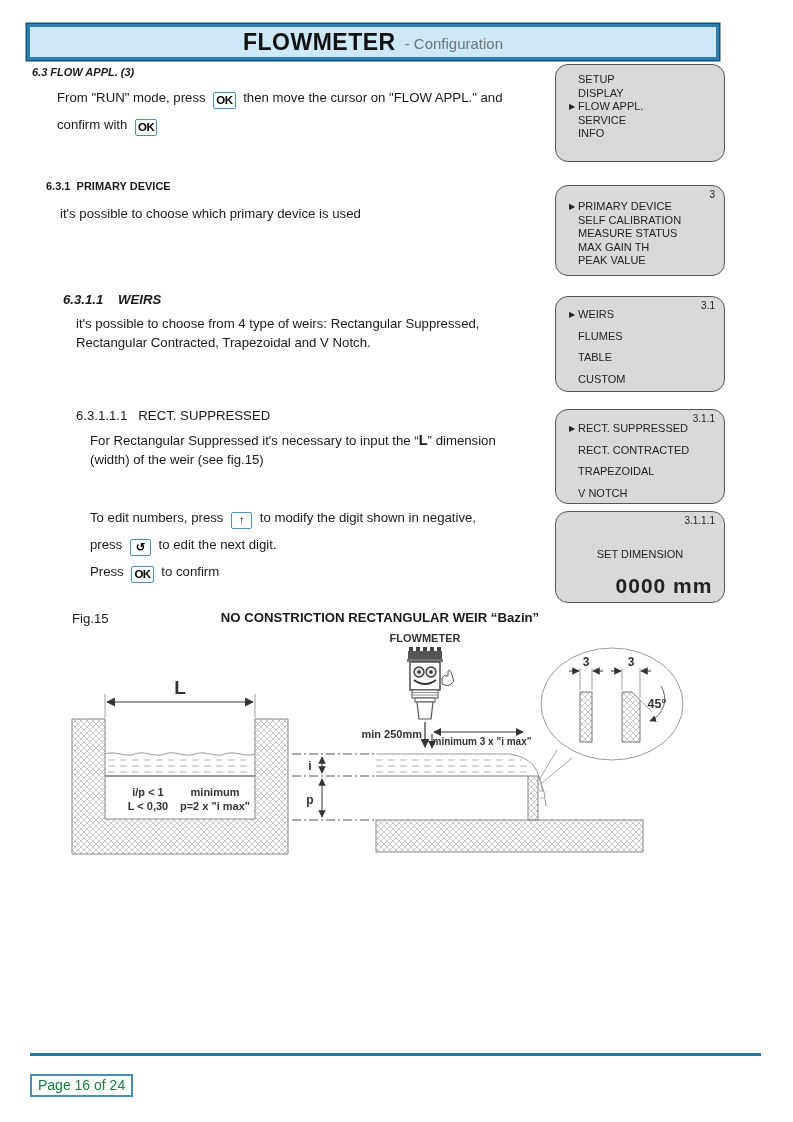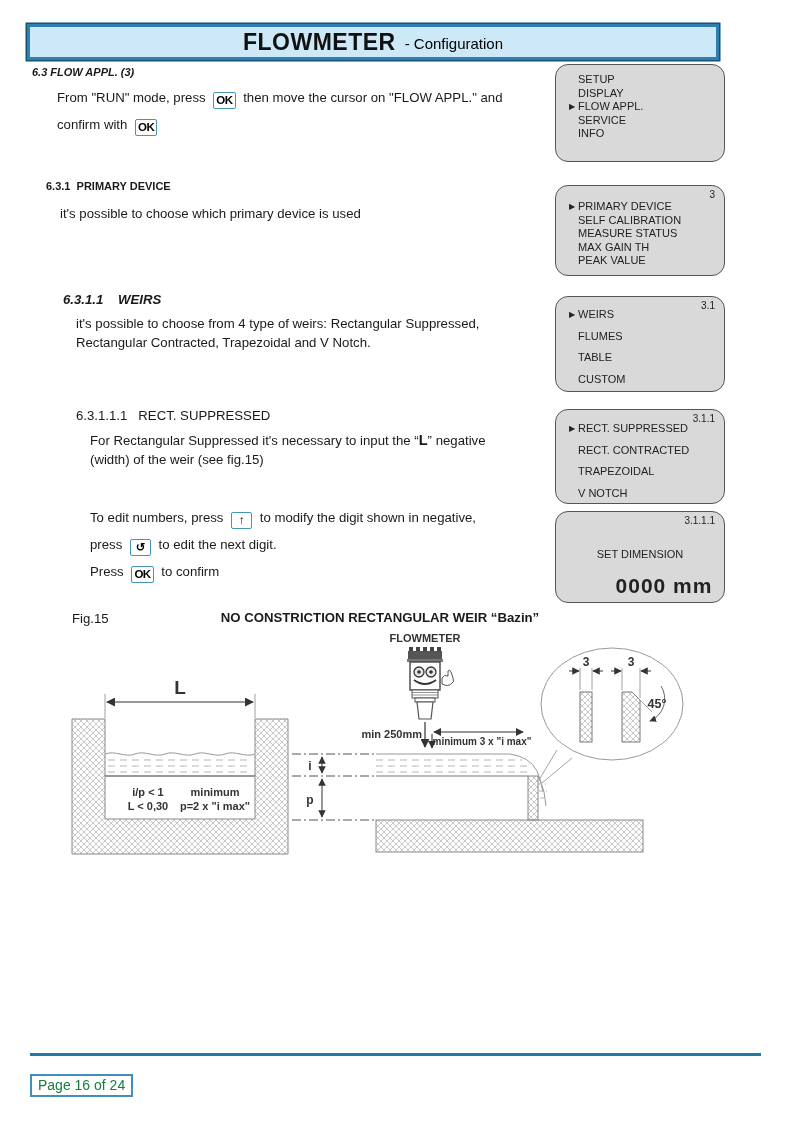--- a/index.html
+++ b/index.html
@@ -3,21 +3,21 @@
 <meta charset="utf-8">
 <style>
   html,body{margin:0;padding:0;background:#fff;}
   .page{position:relative;width:793px;height:1122px;background:#fff;overflow:hidden;
         font-family:"Liberation Sans",sans-serif;color:#1a1a1a;}
   
   .header-box{position:absolute;left:27px;top:24px;width:686px;height:30px;
     background:#cde9f8;border:3px solid #2e7fb0;box-shadow:0 0 0 1.5px #14537a;
     display:flex;align-items:center;justify-content:center;}
   .header-title{font-size:23px;font-weight:bold;color:#111;letter-spacing:.5px;}
-  .header-sub{font-size:15px;margin-left:9px;margin-top:3px;color:#000000;}
+  .header-sub{font-size:15px;margin-left:9px;margin-top:3px;color:#737373;}
   
   .abs{position:absolute;}
   .h-bi{font-weight:bold;font-style:italic;white-space:pre;}
   .h-b{font-weight:bold;white-space:pre;}
   .h-i{white-space:pre;}
   .fs15{font-size:11px;} .fs13{font-size:13.2px;}
   .para{font-size:13.2px;line-height:19px;}
   .pline{margin-bottom:6px;}
   .key{display:inline-block;min-width:15px;text-align:center;border:1.6px solid #4695b8;
     border-radius:2px;padding:0 2px;font-weight:bold;font-size:11.5px;line-height:15px;
@@ -134,21 +134,21 @@
       </div>
     <div class="mrow">
         <span class="cur"></span>
         <span>CUSTOM</span>
       </div>
   </div>
 
   <div class="abs h-i fs13" style="left:76px;top:408px;">6.3.1.1.1   RECT. SUPPRESSED</div>
   <div class="abs para" style="left:90px;top:431px;width:460px;">
     <div>
-      <span>For Rectangular Suppressed it's necessary to input the “</span><span class="dimL">L</span><span>” negative</span>
+      <span>For Rectangular Suppressed it's necessary to input the “</span><span class="dimL">L</span><span>” dimension</span>
     </div>
     <div>(width) of the weir (see fig.15)</div>
   </div>
 
   <div class="menu spread" style="top:409px;height:95px;padding-top:8px;">
     <span class="corner">3.1.1</span>
     <div class="mrow">
         <span class="cur">▶</span>
         <span>RECT. SUPPRESSED</span>
       </div>

